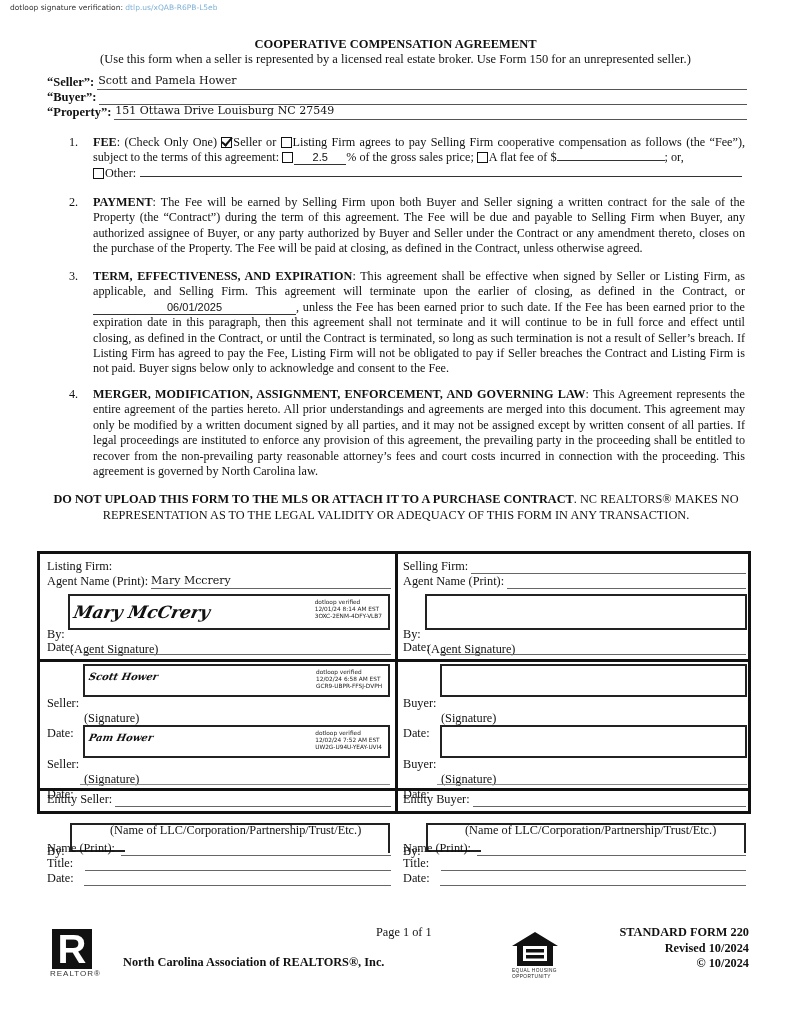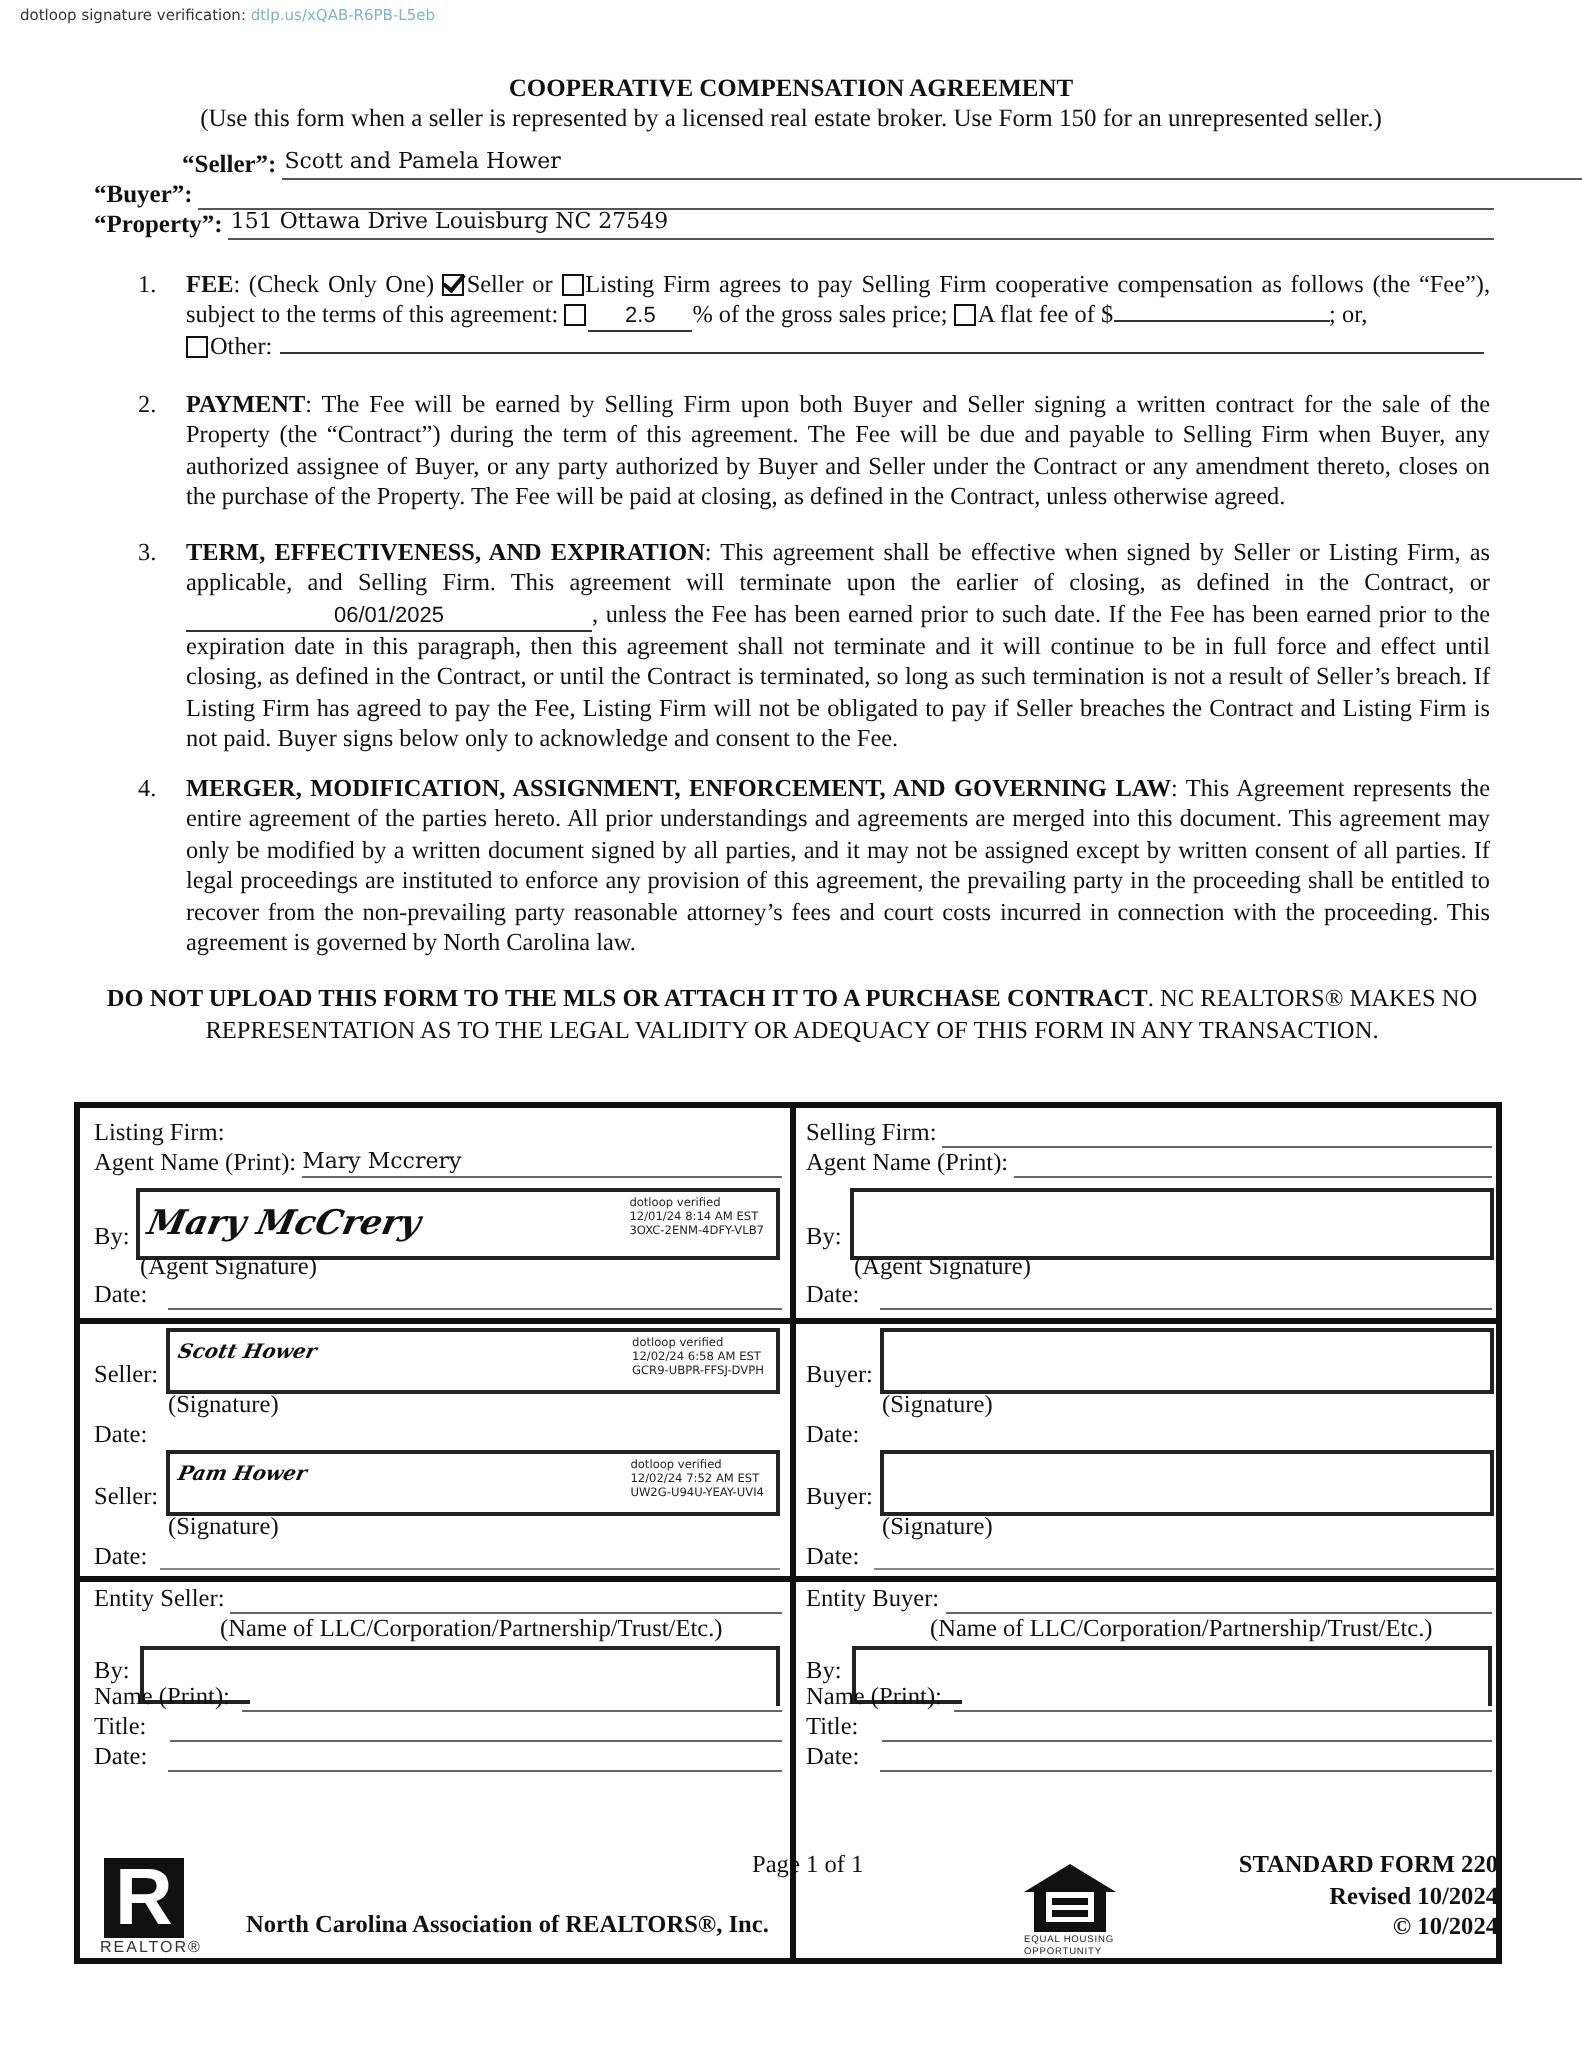--- a/index.html
+++ b/index.html
@@ -15,31 +15,31 @@
   .para { left: 69px; width: 676px; font-size: 12.2px; line-height: 15.4px; text-align: justify; }
   .para .num { position: absolute; left: 0; top: 0; }
   .para .body { margin-left: 24px; }
   .b { font-weight: bold; }
   .cb { display: inline-block; width: 11px; height: 11px; border: 1.5px solid #111; vertical-align: -2px; position: relative; box-sizing: border-box; margin-right: 1px; }
   .cb.checked::after { content: ""; position: absolute; left: 2px; top: -3px; width: 4px; height: 9px; border-right: 2px solid #111; border-bottom: 2px solid #111; transform: rotate(40deg); }
   .uline { display: inline-block; border-bottom: 1px solid #333; text-align: center; line-height: 13px; }
   .fillin { font-family: "Liberation Sans", sans-serif; font-size: 11px; }
   .warn { left: 46px; width: 700px; top: 492px; font-size: 12.3px; line-height: 15.5px; text-align: center; }
   
-  .sigtable { left: 37px; top: 551px; width: 714px; height: 431px; border: 3px solid #111; box-sizing: border-box; }
+  .sigtable { left: 37px; top: 551px; width: 714px; height: 263px; border: 3px solid #111; box-sizing: border-box; }
   .vdiv { position: absolute; left: 355px; top: 0; width: 3px; height: 100%; background: #111; }
   .hdiv { position: absolute; left: 0; width: 100%; height: 3px; background: #111; }
   .cell { position: absolute; font-size: 12.3px; }
   .line-field { position: absolute; display: flex; align-items: flex-end; height: 15px; }
   .line-field .lbl { white-space: nowrap; }
   .line-field .fill { flex: 1; border-bottom: 1.2px solid #666; height: 14px; margin-left: 3px; font-family: "DejaVu Serif", serif; font-size: 11px; line-height: 14px; }
   .sigbox { position: absolute; border: 2px solid #222; box-sizing: border-box; background: #fff; }
   .sigscript { position: absolute; left: 4px; font-family: "DejaVu Serif", serif; font-style: italic; font-weight: bold; color: #111; white-space: nowrap; transform: skewX(-12deg); }
   .dotloop { position: absolute; right: 6px; top: 3px; font-family: "DejaVu Sans", sans-serif; font-size: 5.8px; line-height: 6.8px; color: #222; white-space: nowrap; }
-  .small-lbl { position: absolute; white-space: nowrap; }
+  .small-lbl { position: absolute; white-space: nowrap; margin-top: 16px; }
   .entity-box { position: absolute; border-top: 2px solid #222; border-right: 2px solid #222; }
   .footer-page { left: 376px; top: 925px; font-size: 12.3px; }
   .footer-org { left: 123px; top: 955px; font-size: 12.3px; font-weight: bold; }
   .footer-form { right: 42px; top: 925px; text-align: right; font-size: 12.3px; font-weight: bold; line-height: 15.5px; }
   .realtor-logo { left: 52px; top: 929px; width: 40px; height: 40px; background: #111; }
   .realtor-logo .r { position: absolute; left: 0; top: -3px; width: 40px; text-align: center; color: #fff; font-family: "Liberation Sans", sans-serif; font-weight: bold; font-size: 40px; line-height: 46px; }
   .realtor-word { left: 50px; top: 969px; font-family: "Liberation Sans", sans-serif; font-size: 8px; letter-spacing: 1px; color: #333; }
   .eho-logo { left: 511px; top: 931px; }
   .eho-text { left: 512px; top: 968px; font-family: "Liberation Sans", sans-serif; font-size: 4.8px; line-height: 5.5px; letter-spacing: 0.4px; color: #222; }
 </style>
@@ -47,21 +47,21 @@
 <body>
 
 <div class="abs verif">
   <span>dotloop signature verification:</span>
   <span class="link">dtlp.us/xQAB-R6PB-L5eb</span>
 </div>
 
 <div class="abs title">COOPERATIVE COMPENSATION AGREEMENT</div>
 <div class="abs subtitle">(Use this form when a seller is represented by a licensed real estate broker. Use Form 150 for an unrepresented seller.)</div>
 
-<div class="abs party-row" style="top:74px;margin-left:44px;">
+<div class="abs party-row" style="top:74px;">
   <span class="lbl">“Seller”:</span>
   <span class="fill">Scott and Pamela Hower</span>
 </div>
 <div class="abs party-row" style="top:89px;">
   <span class="lbl">“Buyer”:</span>
   <span class="fill"></span>
 </div>
 <div class="abs party-row" style="top:104px;">
   <span class="lbl">“Property”:</span>
   <span class="fill">151 Ottawa Drive Louisburg NC 27549</span>

